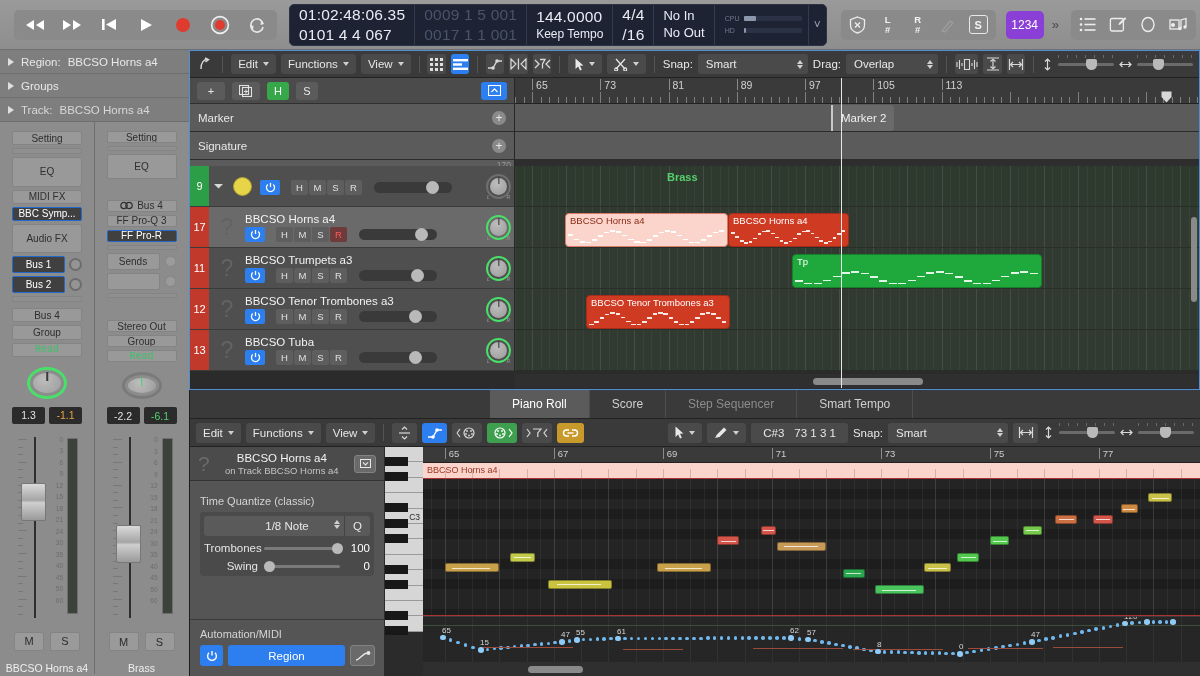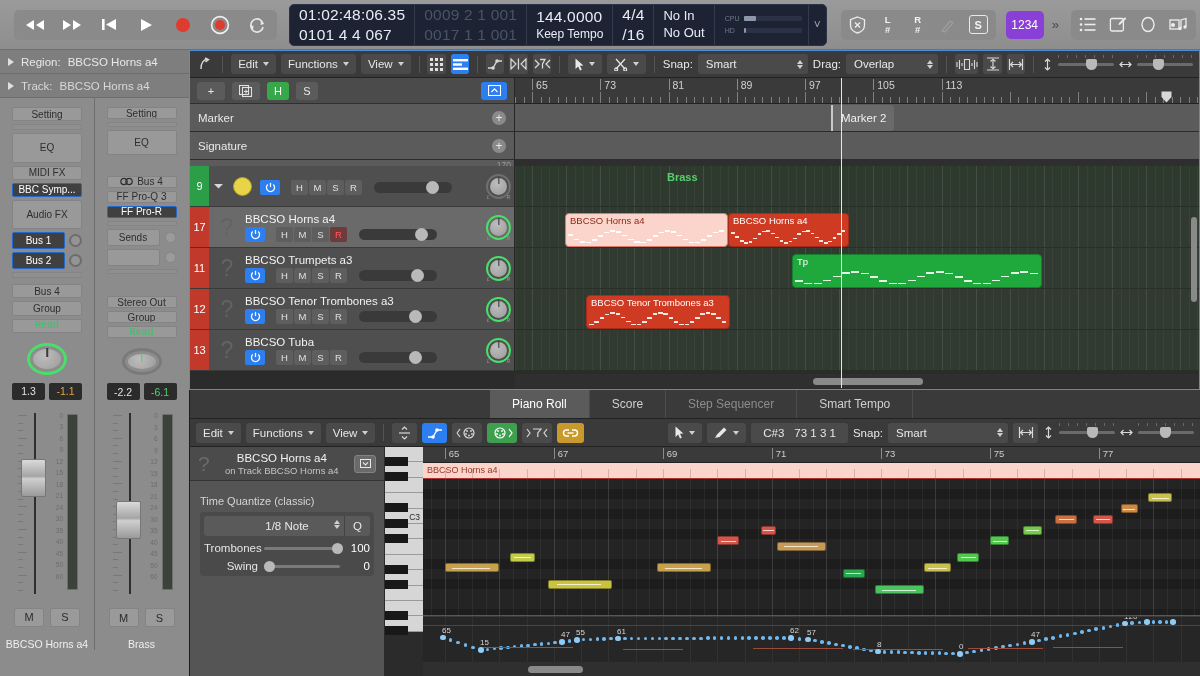--- a/index.html
+++ b/index.html
@@ -346,21 +346,21 @@
           </svg>
         </div>
     </div>
 
     <div class="lcd">
       <div class="lcd-cell">
         <div class="lcd-big">01:02:48:06.35</div>
         <div class="lcd-big">0101 4 4 067</div>
       </div>
       <div class="lcd-cell dim">
-        <div class="lcd-big">0009 2 1 001</div>
+        <div class="lcd-big">0009 1 5 001</div>
         <div class="lcd-big">0017 1 1 001</div>
       </div>
       <div class="lcd-cell">
         <div class="lcd-big">144.0000</div>
         <div class="lcd-sm">Keep Tempo</div>
       </div>
       <div class="lcd-cell lcd-center">
         <div class="lcd-big">4/4</div>
         <div class="lcd-big">/16</div>
       </div>
@@ -456,20 +456,24 @@
           </svg>
         </div>
     </div>
   </div>
 
   <div class="inspector">
     <div class="insp-row">
       <i class="tri"></i>
       <span>Region:</span>
       <span>BBCSO Horns a4</span>
+    </div>
+    <div class="insp-row">
+      <i class="tri"></i>
+      <span>Groups</span>
     </div>
     <div class="insp-row">
       <i class="tri"></i>
       <span class="lbl-d">Track:</span>
       <span class="lbl-d">BBCSO Horns a4</span>
     </div>
 
     <div class="strips">
 
       <div class="strip">
@@ -1884,20 +1888,38 @@
             </div>
             <div class="qz-row">
               <span class="nm">Swing</span>
               <span class="qz-sl">
                   <i class="qz-th" style="left:0%"></i>
                 </span>
               <span class="qz-val">0</span>
             </div>
           </div>
         </div>
+        <div class="auto-wrap">
+          <div class="auto-lbl">Automation/MIDI</div>
+          <div class="auto-row">
+            <span class="auto-pw">
+              <svg width="12" height="12" viewBox="0 0 12 12">
+                  <path d="M6 1 V5.5" stroke="#fff" stroke-width="1.4"></path>
+                  <path d="M3 2.8 A4.4 4.4 0 1 0 9 2.8" fill="none" stroke="#fff" stroke-width="1.4"></path>
+                </svg>
+              </span>
+            <span class="auto-main">Region</span>
+            <span class="auto-curve">
+              <svg width="16" height="12" viewBox="0 0 16 12">
+                  <path d="M1 10 C5 10 7 3 13 3" fill="none" stroke="#e8e8e8" stroke-width="1.3"></path>
+                  <circle cx="13.5" cy="3" r="1.9" fill="#e8e8e8"></circle>
+                </svg>
+              </span>
+          </div>
+        </div>
       </div>
 
       <div class="keyboard" id="keyboard">
           <i class="wk" style="top:0px;height:15.4px"></i>
           <i class="wk" style="top:15.4px;height:15.4px"></i>
           <i class="wk" style="top:30.8px;height:15.4px"></i>
           <i class="wk" style="top:46.2px;height:15.4px"></i>
           <i class="wk" style="top:61.6px;height:15.4px"></i>
           <i class="wk" style="top:77px;height:15.4px"></i>
           <i class="wk" style="top:92.4px;height:15.4px"></i>

